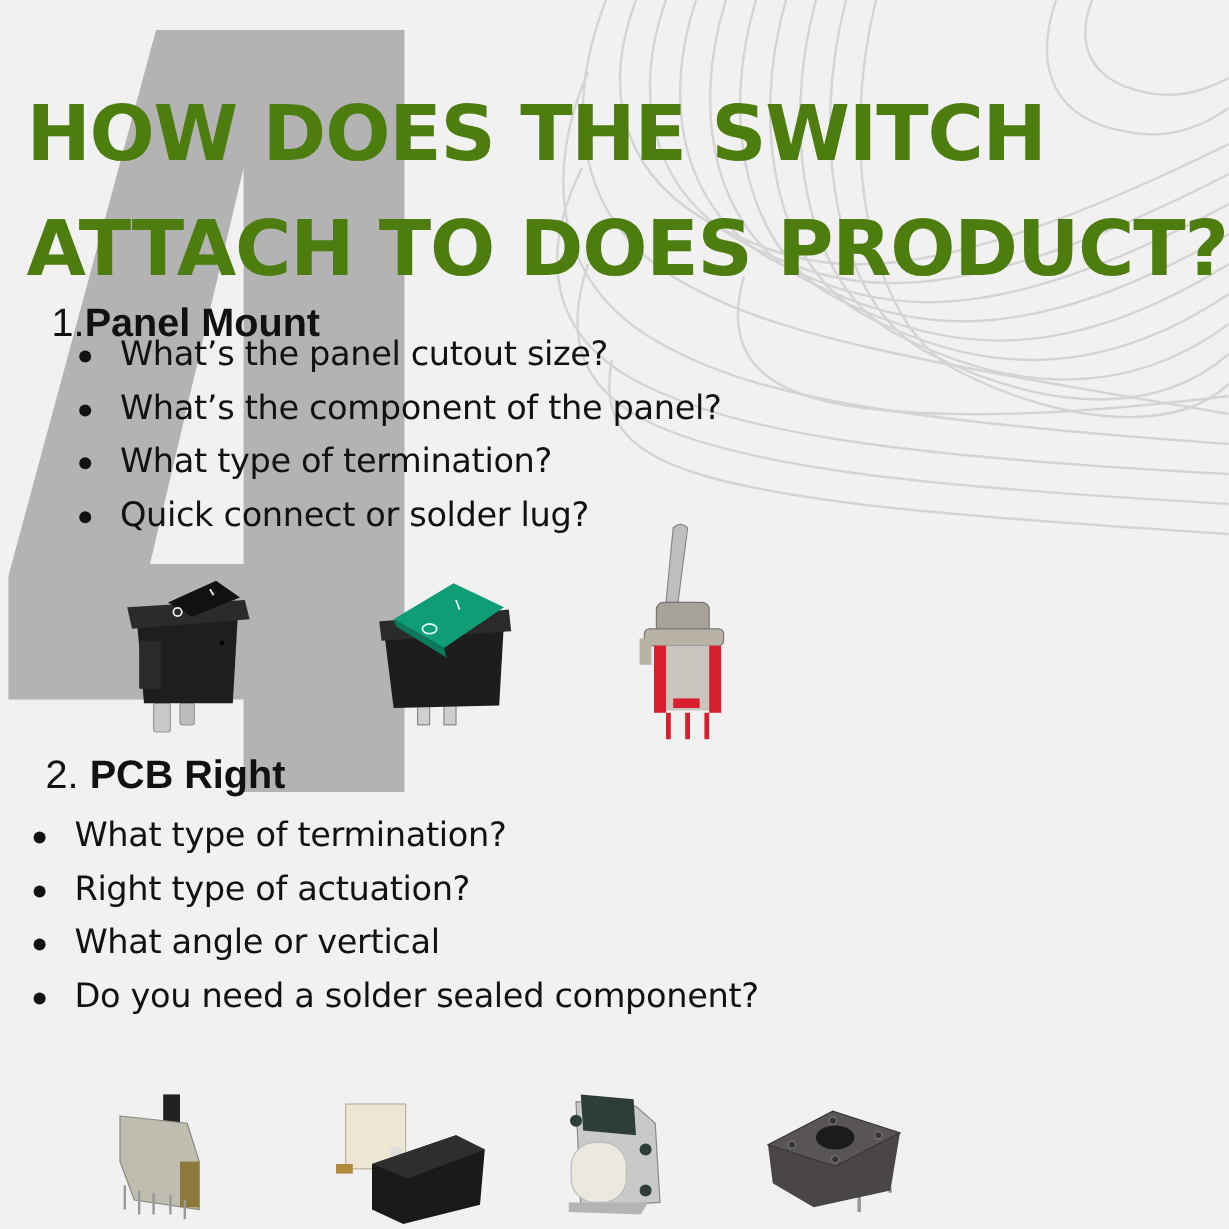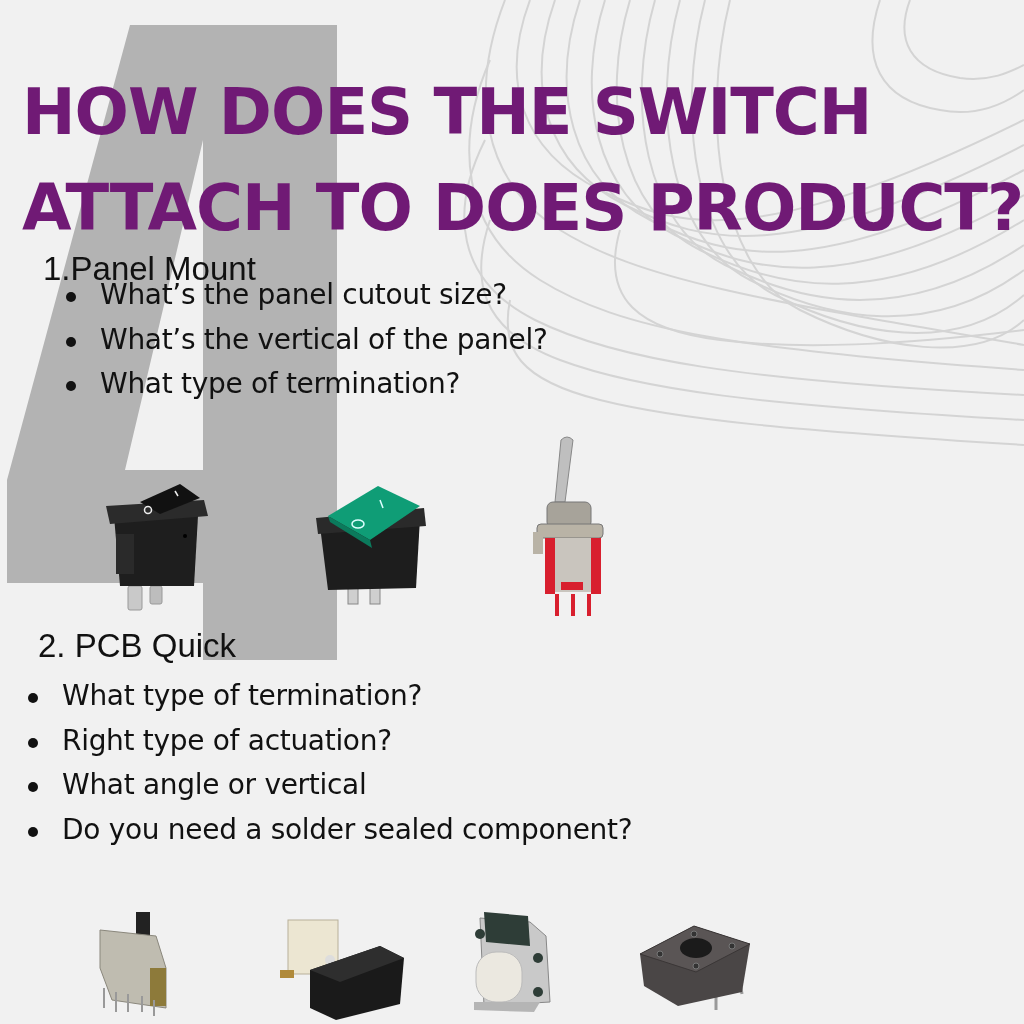--- a/index.html
+++ b/index.html
@@ -1,20 +1,20 @@
 <!DOCTYPE html>
 <html><head>
 <meta charset="utf-8">
 <style>
   html,body{margin:0;padding:0;}
   body{width:1024px;height:1024px;overflow:hidden;background:#f1f1f1;position:relative;font-family:"DejaVu Sans","Liberation Sans",sans-serif;}
   .bg-svg{position:absolute;left:0;top:0;width:1024px;height:1024px;}
-  .title{position:absolute;left:22px;top:64px;margin:0;color:#701a75;font-family:"DejaVu Sans",sans-serif;font-weight:bold;font-size:64px;line-height:96px;letter-spacing:-1px;white-space:nowrap;}
+  .title{position:absolute;left:22px;top:64px;margin:0;color:#4d7c0f;font-family:"DejaVu Sans",sans-serif;font-weight:bold;font-size:64px;line-height:96px;letter-spacing:-1px;white-space:nowrap;}
   .sec-head{position:absolute;font-family:"Liberation Sans",sans-serif;font-size:33px;color:#111;white-space:nowrap;}
-  .sec-head b{font-weight:normal;}
+  .sec-head b{font-weight:bold;}
   ul.q{position:absolute;margin:0;padding:0;list-style:none;}
   ul.q li{position:relative;font-family:"DejaVu Sans",sans-serif;font-size:28px;color:#111;line-height:44.5px;padding-left:38px;white-space:nowrap;letter-spacing:-0.3px;}
   ul.q li::before{content:"";position:absolute;left:4px;top:19px;width:10px;height:10px;border-radius:50%;background:#111;}
   .prod{position:absolute;}
 </style>
 </head>
 <body>
 
 <svg class="bg-svg" viewBox="0 0 1024 1024">
   <g fill="none" stroke="#d4d4d4" stroke-width="2">
@@ -43,22 +43,23 @@
 <h1 class="title">
   <span>HOW DOES THE SWITCH</span><br>
   <span>ATTACH TO DOES PRODUCT?</span>
 </h1>
 
 <div class="sec-head" style="left:43px;top:250px;">
   <span>1.</span><b>Panel Mount</b>
 </div>
 <ul class="q" style="left:62px;top:273px;">
   <li>What’s the panel cutout size?</li>
-  <li>What’s the vertical of the panel?</li>
+  <li>What’s the component of the panel?</li>
   <li>What type of termination?</li>
+  <li>Quick connect or solder lug?</li>
 </ul>
 
 <svg class="prod" style="left:100px;top:476px;" width="120" height="140" viewBox="0 0 120 140">
   <rect x="28" y="110" width="14" height="24" rx="2" fill="#c9c9c9" stroke="#999"></rect>
   <rect x="50" y="110" width="12" height="18" rx="2" fill="#bdbdbd" stroke="#999"></rect>
   <path d="M14 40 L98 40 L94 110 L20 110 Z" fill="#1e1e1e"></path>
   <path d="M6 30 L104 24 L108 40 L10 48 Z" fill="#2b2b2b"></path>
   <path d="M40 26 L80 8 L100 22 L60 38 Z" fill="#111"></path>
   <circle cx="48" cy="34" r="3.5" fill="none" stroke="#eee" stroke-width="1.5"></circle>
   <line x1="75" y1="15" x2="78" y2="20" stroke="#eee" stroke-width="1.5"></line>
@@ -85,21 +86,21 @@
   <path d="M20 106 L76 106 L72 160 L24 160 Z" fill="#c9c5be"></path>
   <rect x="20" y="106" width="10" height="56" fill="#d81f2e"></rect>
   <rect x="66" y="106" width="10" height="56" fill="#d81f2e"></rect>
   <rect x="36" y="150" width="22" height="8" fill="#d81f2e"></rect>
   <rect x="30" y="162" width="4" height="22" fill="#d81f2e"></rect>
   <rect x="46" y="162" width="4" height="22" fill="#d81f2e"></rect>
   <rect x="62" y="162" width="4" height="22" fill="#d81f2e"></rect>
 </svg>
 
 <div class="sec-head" style="left:38px;top:627px;">
-  <span>2.</span> <b>PCB Quick</b>
+  <span>2.</span> <b>PCB Right</b>
 </div>
 <ul class="q" style="left:24px;top:674px;">
   <li>What type of termination?</li>
   <li>Right type of actuation?</li>
   <li>What angle or vertical</li>
   <li>Do you need a solder sealed component?</li>
 </ul>
 
 <svg class="prod" style="left:96px;top:908px;" width="100" height="110" viewBox="0 0 100 110">
   <rect x="40" y="4" width="14" height="28" fill="#222"></rect>

